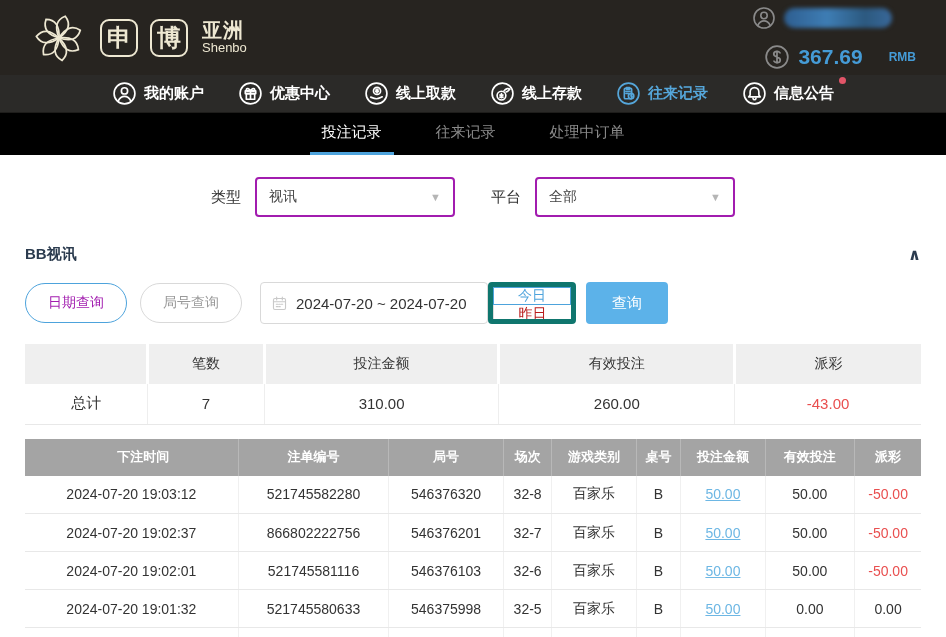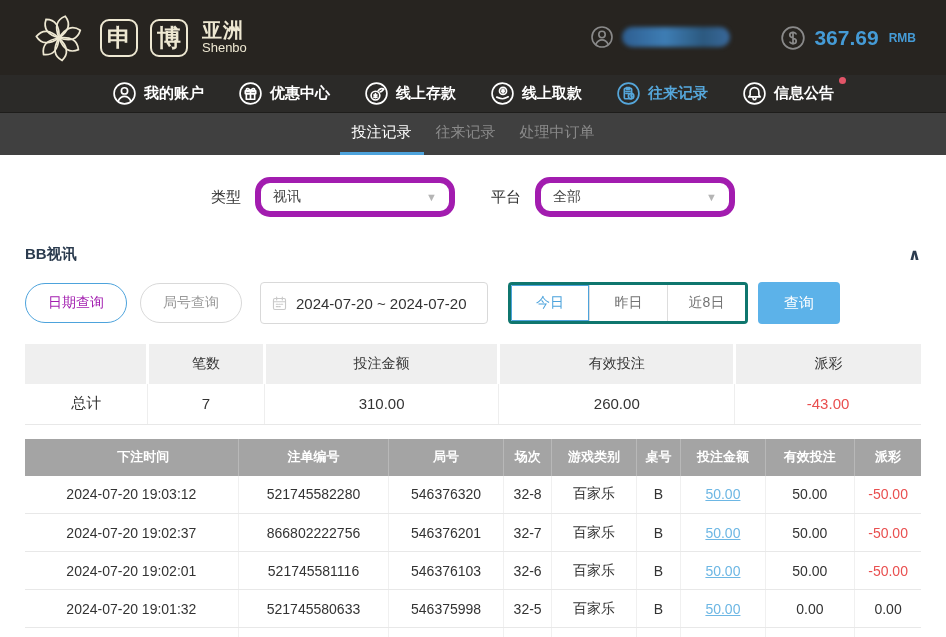--- a/index.html
+++ b/index.html
@@ -10,53 +10,53 @@
   .topbar { height:75px; background:#272420; display:flex; align-items:center;
     padding:0 30px; }
   .logo { display:flex; align-items:center; gap:8px; }
   .logo-flower { width:58px; height:58px; }
   .logo-char { width:38px; height:38px; border:2px solid #eee8d2; border-radius:9px;
     color:#eee8d2; font-size:24px; font-weight:bold; display:flex; align-items:center;
     justify-content:center; margin-left:4px; }
   .logo-right { margin-left:6px; color:#eee8d2; line-height:1.05; }
   .logo-region { font-size:20px; font-weight:bold; letter-spacing:1px; }
   .logo-en { font-size:13px; }
-  .top-right { margin-left:auto; display:flex; align-items:flex-start; gap:14px; }
+  .top-right { margin-left:auto; display:flex; align-items:center; gap:14px;flex-direction:column; }
   .user-chip { display:flex; align-items:center; gap:8px; }
   .redacted { width:108px; height:20px; border-radius:10px;
     background:linear-gradient(90deg,#2e5e90,#3e7db4 40%,#2c597f 75%,#39689a);
     filter:blur(2px); }
   .balance { display:flex; align-items:center; gap:8px; margin-left:36px; }
   .balance-amt { color:#459bd6; font-size:21px; font-weight:bold; }
-  .balance-cur { color:#459bd6; font-size:12px; font-weight:bold; margin-left:2px; }
+  .balance-cur { color:#459bd6; font-size:12px; font-weight:bold; margin-left:18px; }
 
   
   .mainnav { height:38px; background:#2b2a28; display:flex; align-items:center;
     justify-content:center; gap:26px; border-bottom:1px solid #1e1d1b; }
   .nav-item { display:flex; align-items:center; gap:7px; color:#fff; font-size:15px;
     font-weight:bold; cursor:pointer; position:relative; padding:0 4px; }
   .nav-item.active { color:#55a6da; }
   .nav-item.active svg { stroke:#55a6da; }
   .nav-item svg { stroke:#fff; }
   .nav-badge { position:absolute; top:-4px; right:-8px; width:7px; height:7px;
     border-radius:50%; background:#e25568; }
 
   
-  .subtabs { height:42px; background:#404040; display:flex; align-items:stretch;
-    justify-content:center; }
+  .subtabs { height:42px; background:#000000; display:flex; align-items:stretch;
+    justify-content:center; gap:30px; }
   .subtab { color:#8a8a8a; font-size:15px; display:flex; align-items:center;
     padding:0 12px; cursor:pointer; border-bottom:3px solid transparent; }
   .subtab.active { color:#fff; border-bottom-color:#4da3dc; }
 
   
   .filter-row { display:flex; justify-content:center; gap:36px;
     padding:22px 0 18px; }
   .filter-group { display:flex; align-items:center; gap:14px; }
   .filter-label { font-size:15px; color:#333; }
-  .select { width:200px; height:40px; border:6px solid #a21caf; border-radius:15px;
+  .select { width:200px; height:40px; border:2px solid #a21caf; border-radius:4px;
     display:flex; align-items:center; padding:0 12px; font-size:14px; color:#444;
     cursor:pointer; background:#fff; }
   .select .caret { margin-left:auto; color:#b5b5b5; font-size:11px; }
 
   
   .content { padding:0 25px; }
   .section-head { display:flex; align-items:center; justify-content:space-between;
     margin:10px 0 18px; }
   .section-title { font-size:15px; font-weight:bold; color:#2b3b4e; }
   .chevron-up { color:#2b3b4e; font-size:16px; font-weight:bold; cursor:pointer; }
@@ -64,24 +64,24 @@
   
   .query-row { display:flex; align-items:center; margin-bottom:20px; }
   .pill { height:40px; padding:0 22px; border-radius:20px; border:1px solid #d9d9d9;
     background:#fff; font-size:14px; color:#999; display:flex; align-items:center;
     cursor:pointer; }
   .pill.active { border-color:#4da3dc; color:#a21caf; font-weight:normal; }
   .pill + .pill { margin-left:13px; }
   .date-input { height:42px; width:228px; margin-left:18px; border:1px solid #d9d9d9;
     border-radius:4px; display:flex; align-items:center; padding:14px 10px; gap:8px;
     font-size:15px; color:#333; cursor:pointer; background:#fff; }
-  .segment { display:flex; margin-left:20px; border:3px solid #0f766e; border-radius:4px;
-    overflow:hidden; height:42px; }
+  .segment { display:flex; margin-left:0; border:5px solid #0f766e; border-radius:4px;
+    overflow:hidden; height:42px;flex-direction:column; }
   .seg-btn { width:78px; display:flex; align-items:center; justify-content:center;
-    font-size:14px; color:#737373; background:#fff; cursor:pointer;
+    font-size:14px; color:#b91c1c; background:#fff; cursor:pointer;
     border-left:1px solid #ddd; }
   .seg-btn:first-child { border-left:none; }
   .seg-btn.active { color:#4da3dc; box-shadow:inset 0 0 0 1px #4da3dc; }
   .search-btn { margin-left:10px; height:42px; width:82px; background:#5cb2e9;
     color:#fff; font-size:15px; border:none; border-radius:4px; cursor:pointer; }
 
   
   table { border-collapse:collapse; width:100%; table-layout:fixed; }
   .summary-table { margin-bottom:14px; }
   .summary-table th { background:#efefef; height:40px; font-size:14px; color:#333;
@@ -161,32 +161,32 @@
       <circle cx="12" cy="12" r="10"></circle>
       <rect x="7" y="9.5" width="10" height="2.6"></rect>
         <rect x="8" y="12.1" width="8" height="5.4"></rect>
       <path d="M12 9.5v8 M12 9.5c-1.2-2.5-4-3-4-1s2.6 1 4 1zm0 0c1.2-2.5 4-3 4-1s-2.6 1-4 1z"></path>
     </svg>
     <span>优惠中心</span>
   </div>
   <div class="nav-item">
     <svg class="icon" width="25" height="25" viewBox="0 0 24 24">
       <circle cx="12" cy="12" r="10"></circle>
+        <circle cx="12.5" cy="9.5" r="3.4"></circle>
+      <path d="M12.5 7.8v3.4 M11.3 8.6h2.4 M11.3 10.2h2.4 M6.5 15.5c2 .8 3.5 1.5 5.5 1.5s3.5-1 5.5-1.8"></path>
+    </svg>
+    <span>线上取款</span>
+  </div>
+  <div class="nav-item">
+    <svg class="icon" width="25" height="25" viewBox="0 0 24 24">
+      <circle cx="12" cy="12" r="10"></circle>
         <circle cx="11" cy="14" r="4.2"></circle>
       <path d="M11 12v4 M9.5 13.5h3 M9.5 15.5h3 M13.5 9.5c1.5-2.5 4.5-2.8 5.5-1.5-1 .5-1.5 2.5-3.5 2.5"></path>
     </svg>
     <span>线上存款</span>
-  </div>
-  <div class="nav-item">
-    <svg class="icon" width="25" height="25" viewBox="0 0 24 24">
-      <circle cx="12" cy="12" r="10"></circle>
-        <circle cx="12.5" cy="9.5" r="3.4"></circle>
-      <path d="M12.5 7.8v3.4 M11.3 8.6h2.4 M11.3 10.2h2.4 M6.5 15.5c2 .8 3.5 1.5 5.5 1.5s3.5-1 5.5-1.8"></path>
-    </svg>
-    <span>线上取款</span>
   </div>
   <div class="nav-item active">
     <svg class="icon" width="25" height="25" viewBox="0 0 24 24">
       <circle cx="12" cy="12" r="10"></circle>
       <rect x="8" y="7" width="7" height="10" rx="1"></rect>
       <path d="M10 6.2h3v1.6h-3z M9.5 10h4 M9.5 12h2.5"></path>
       <circle cx="14.5" cy="14.5" r="2.6"></circle>
         <path d="M14.5 13.3v1.2l1 .7"></path>
     </svg>
     <span>往来记录</span>

